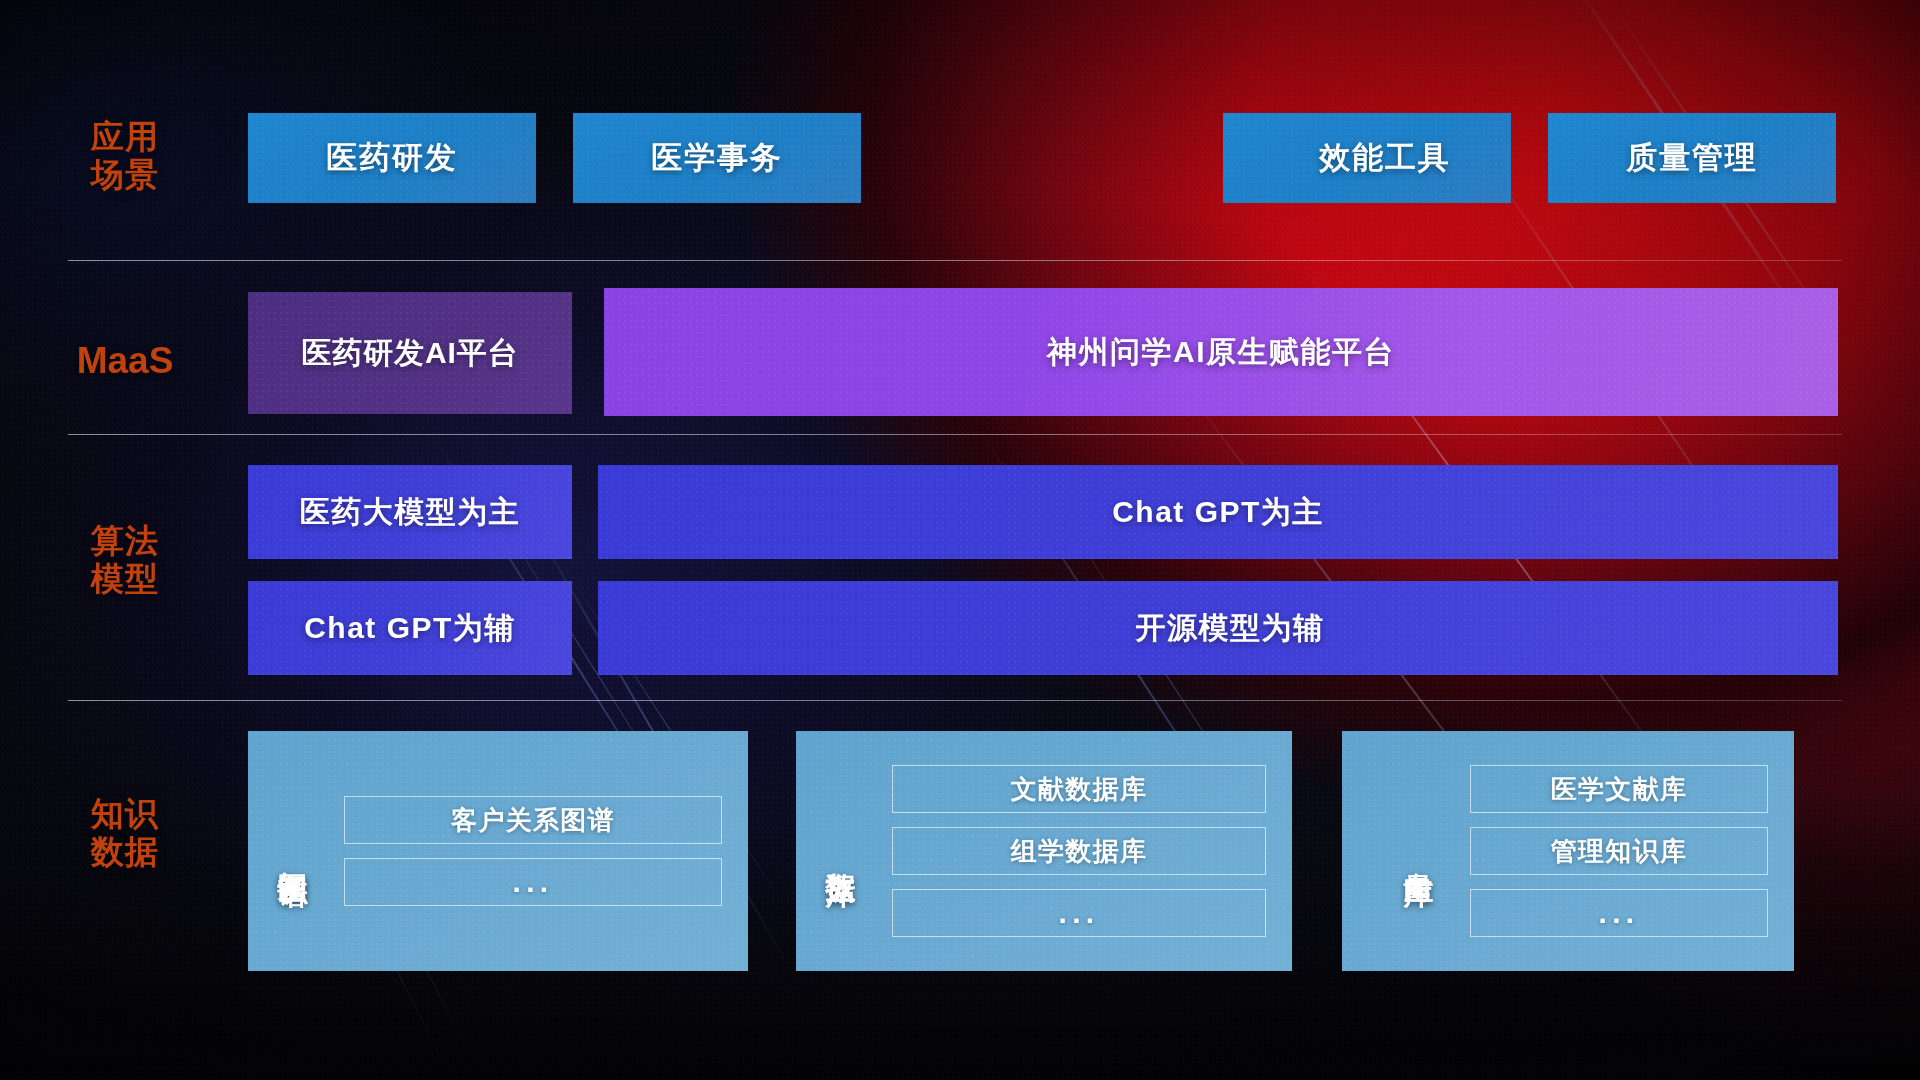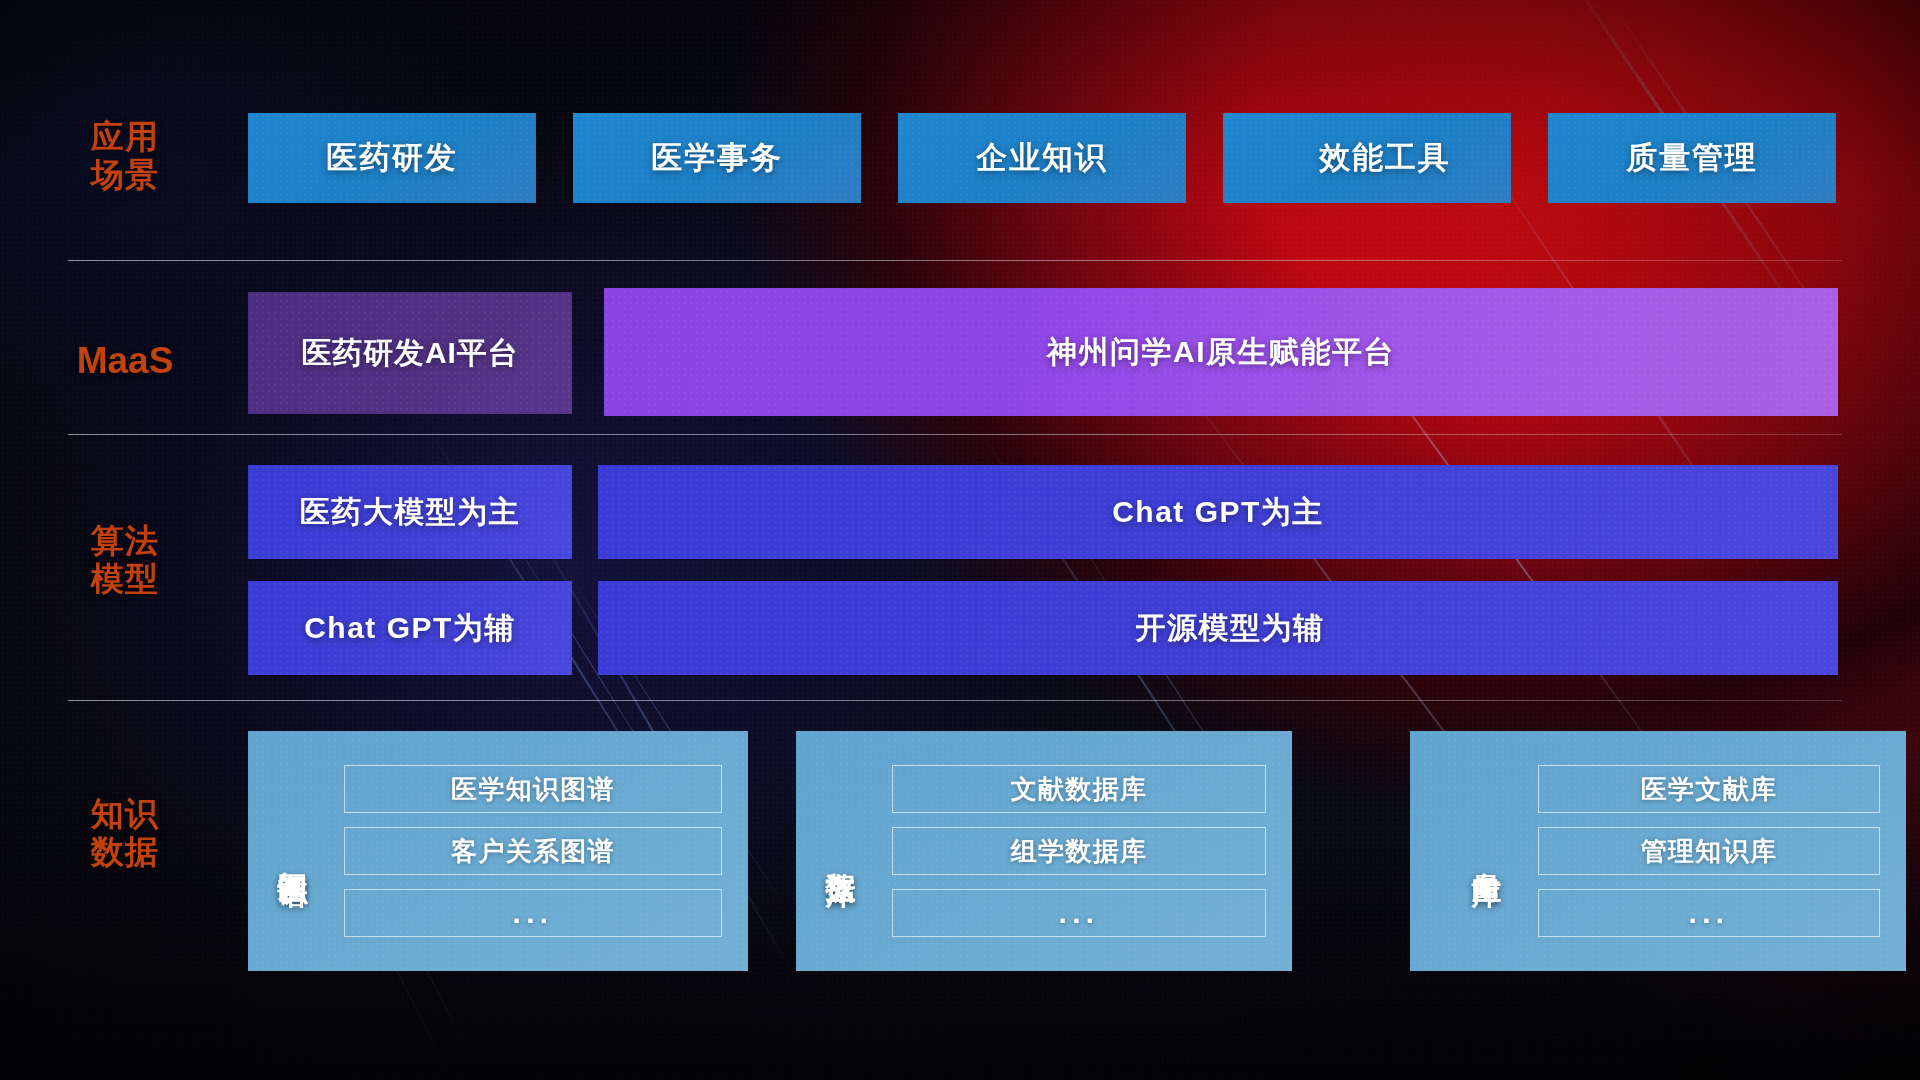--- a/index.html
+++ b/index.html
@@ -164,21 +164,20 @@
 
 <div class="bg bg-vignette"></div>
 
 <div class="sheet">
 
   <div class="row-label" style="left:60px; top:118px; width:130px; font-size:33px;">应用
 场景</div>
 
   <div class="card scene-card" style="left:248px; top:113px; width:288px; height:90px;">医药研发</div>
   <div class="card scene-card" style="left:573px; top:113px; width:288px; height:90px;">医学事务</div>
-  <div class="card scene-card" style="left:898px; top:113px; width:288px; height:90px;">企业知识</div>
   <div class="card scene-card" style="left:1223px; top:113px; width:288px; height:90px;padding-left:36px;">效能工具</div>
   <div class="card scene-card" style="left:1548px; top:113px; width:288px; height:90px;">质量管理</div>
 
   <div class="divider" style="left:68px; top:260px; width:1774px;"></div>
 
   <div class="row-label" style="left:60px; top:340px; width:130px; font-size:37px; letter-spacing:0;">MaaS</div>
 
   <div class="card maas-left" style="left:248px; top:292px; width:324px; height:122px;">医药研发AI平台</div>
   <div class="card maas-right" style="left:604px; top:288px; width:1234px; height:128px;">神州问学AI原生赋能平台</div>
 
@@ -196,36 +195,35 @@
   <div class="divider" style="left:68px; top:700px; width:1774px;"></div>
 
   <div class="row-label" style="left:60px; top:795px; width:130px; font-size:33px;">知识
 数据</div>
 
   <div class="watermark" style="left:1560px; top:885px;">向量库</div>
 
   <div class="kpanel" style="left:248px; top:731px; width:500px; height:240px;">
     <div class="kpanel-title">知识图谱</div>
     <div class="kpanel-items">
-      <div class="kitem">医学知识图谱</div>
       <div class="kitem">客户关系图谱</div>
       <div class="kitem ellipsis">...</div>
     </div>
   </div>
 
   <div class="kpanel" style="left:796px; top:731px; width:496px; height:240px;justify-content:center;">
     <div class="kpanel-title">数据库</div>
     <div class="kpanel-items">
       <div class="kitem">文献数据库</div>
       <div class="kitem">组学数据库</div>
       <div class="kitem ellipsis">...</div>
     </div>
   </div>
 
-  <div class="kpanel" style="left:1410px; top:731px; width:496px; height:240px;padding-left:32px;">
+  <div class="kpanel" style="left:1342px; top:731px; width:452px; height:240px;padding-left:32px;">
     <div class="kpanel-title">向量库</div>
     <div class="kpanel-items">
       <div class="kitem">医学文献库</div>
       <div class="kitem">管理知识库</div>
       <div class="kitem ellipsis">...</div>
     </div>
   </div>
 
 </div>
 

